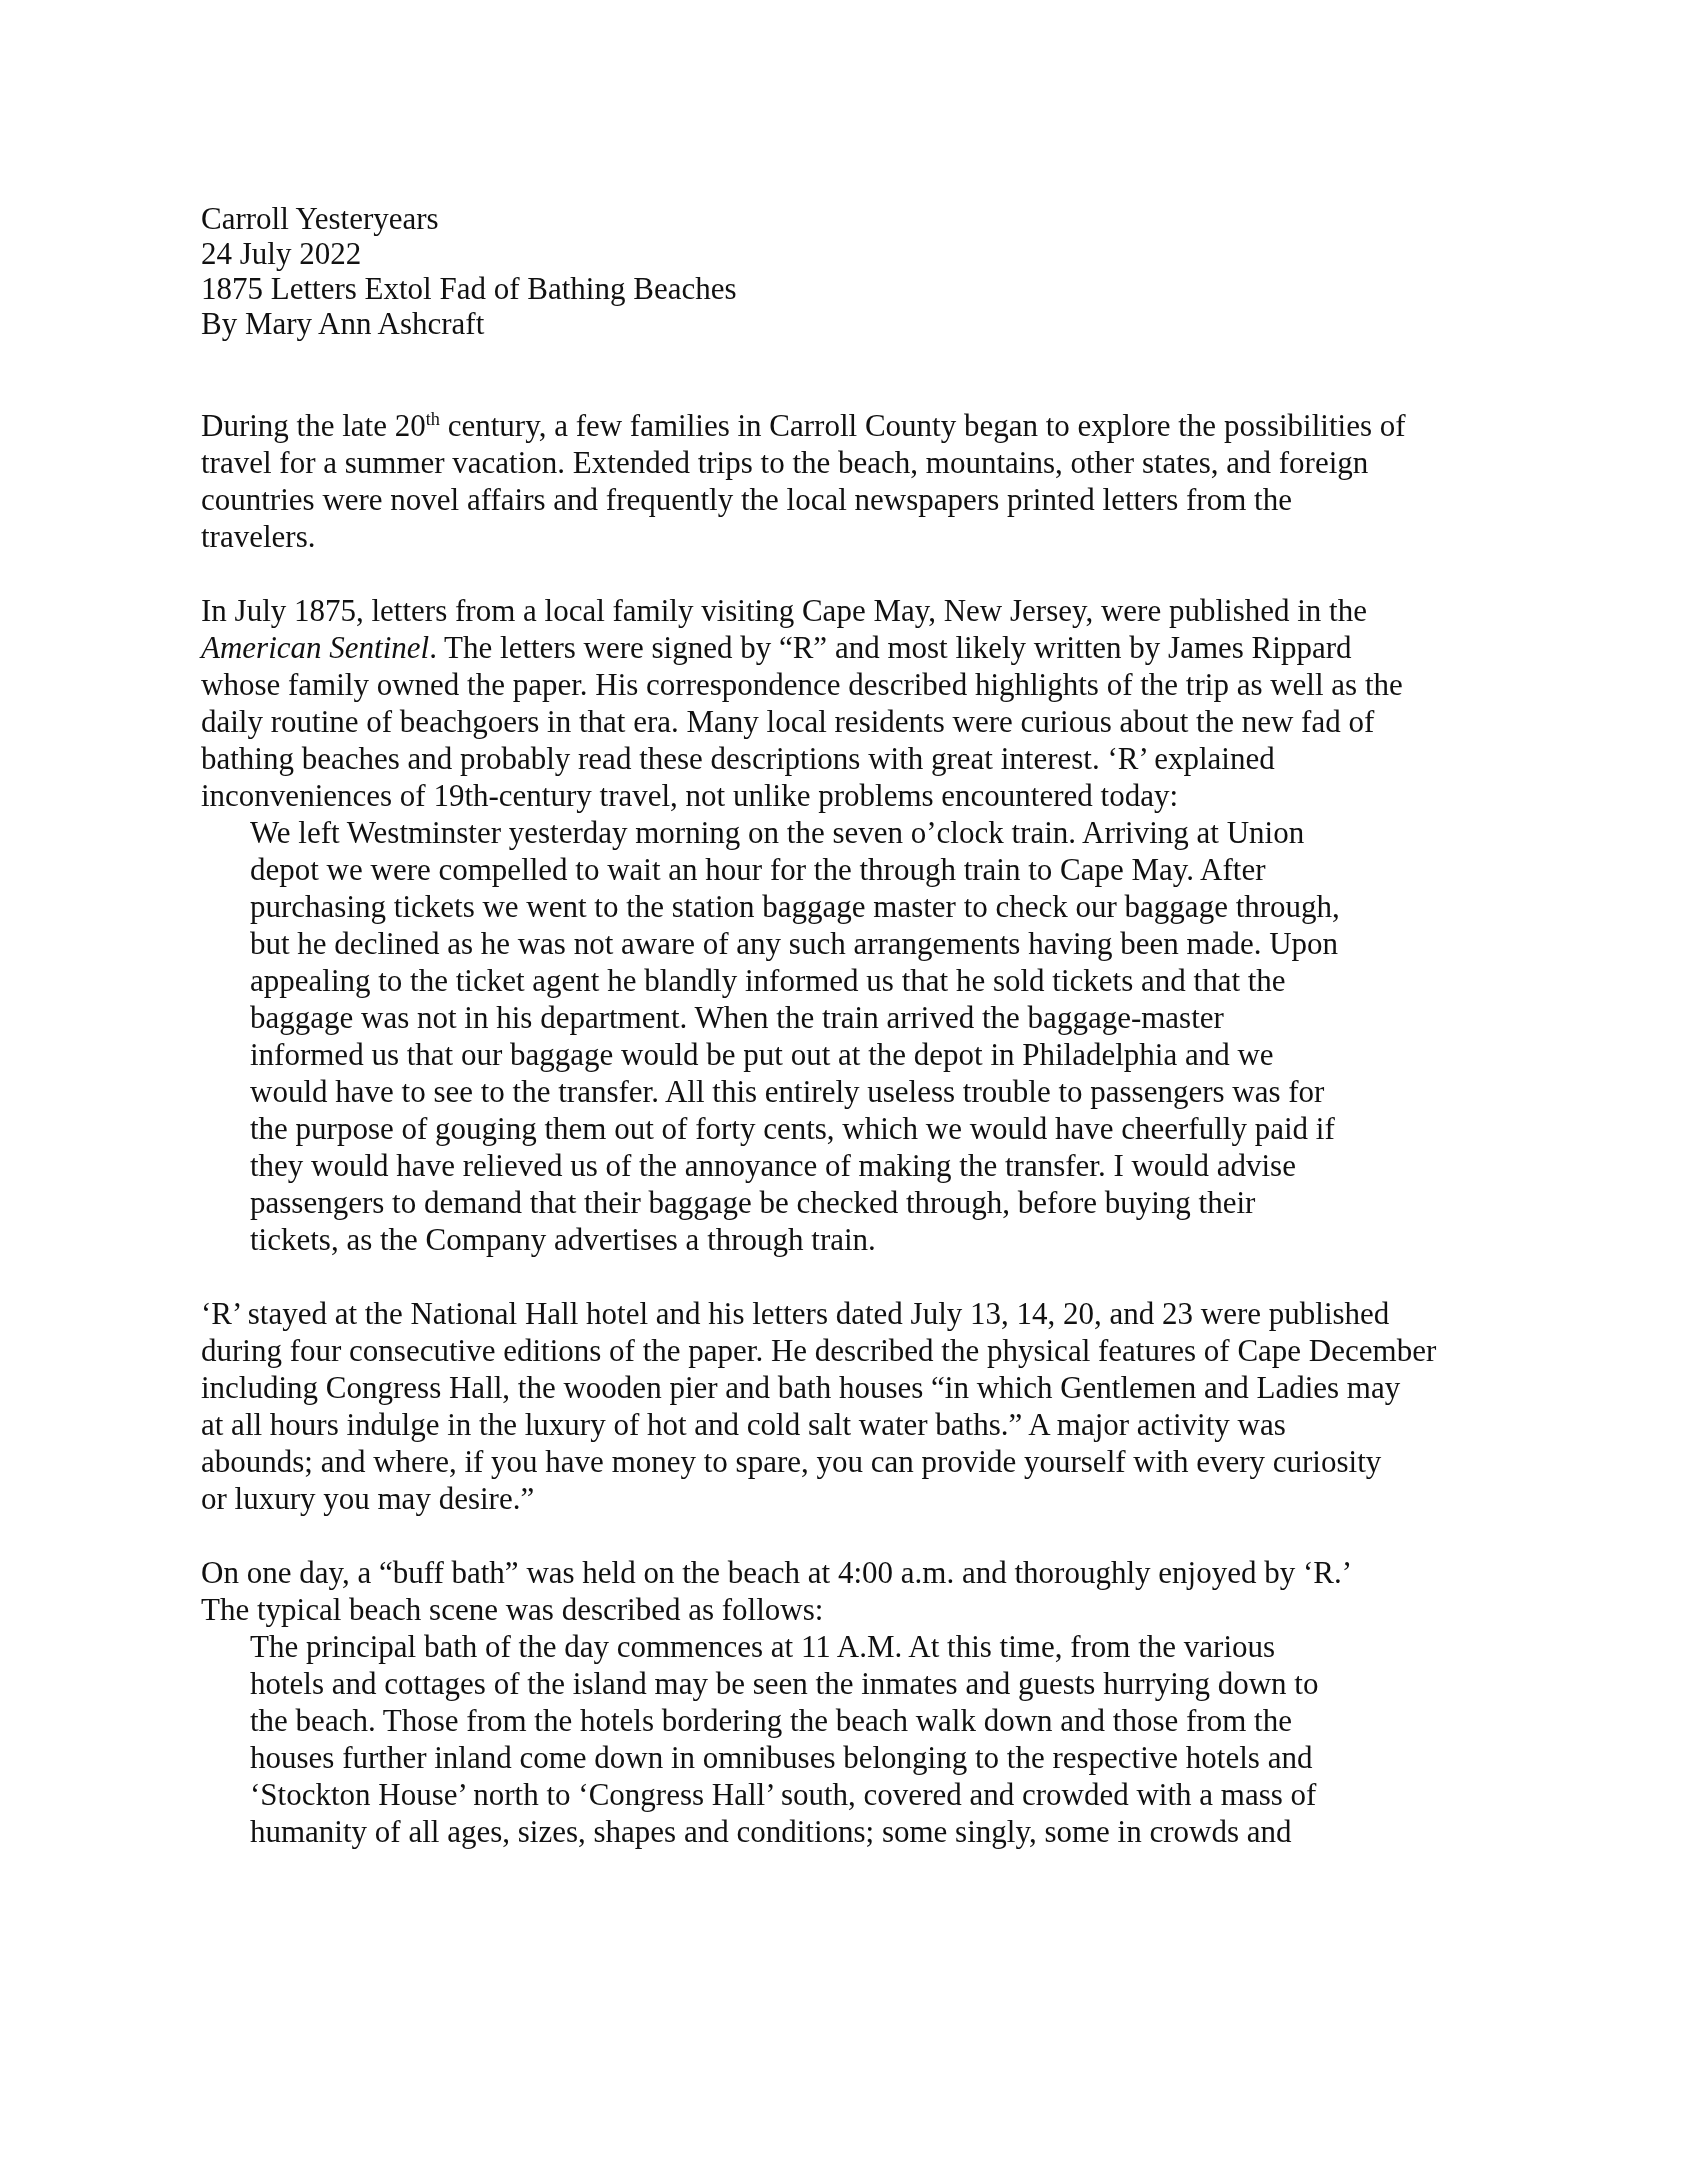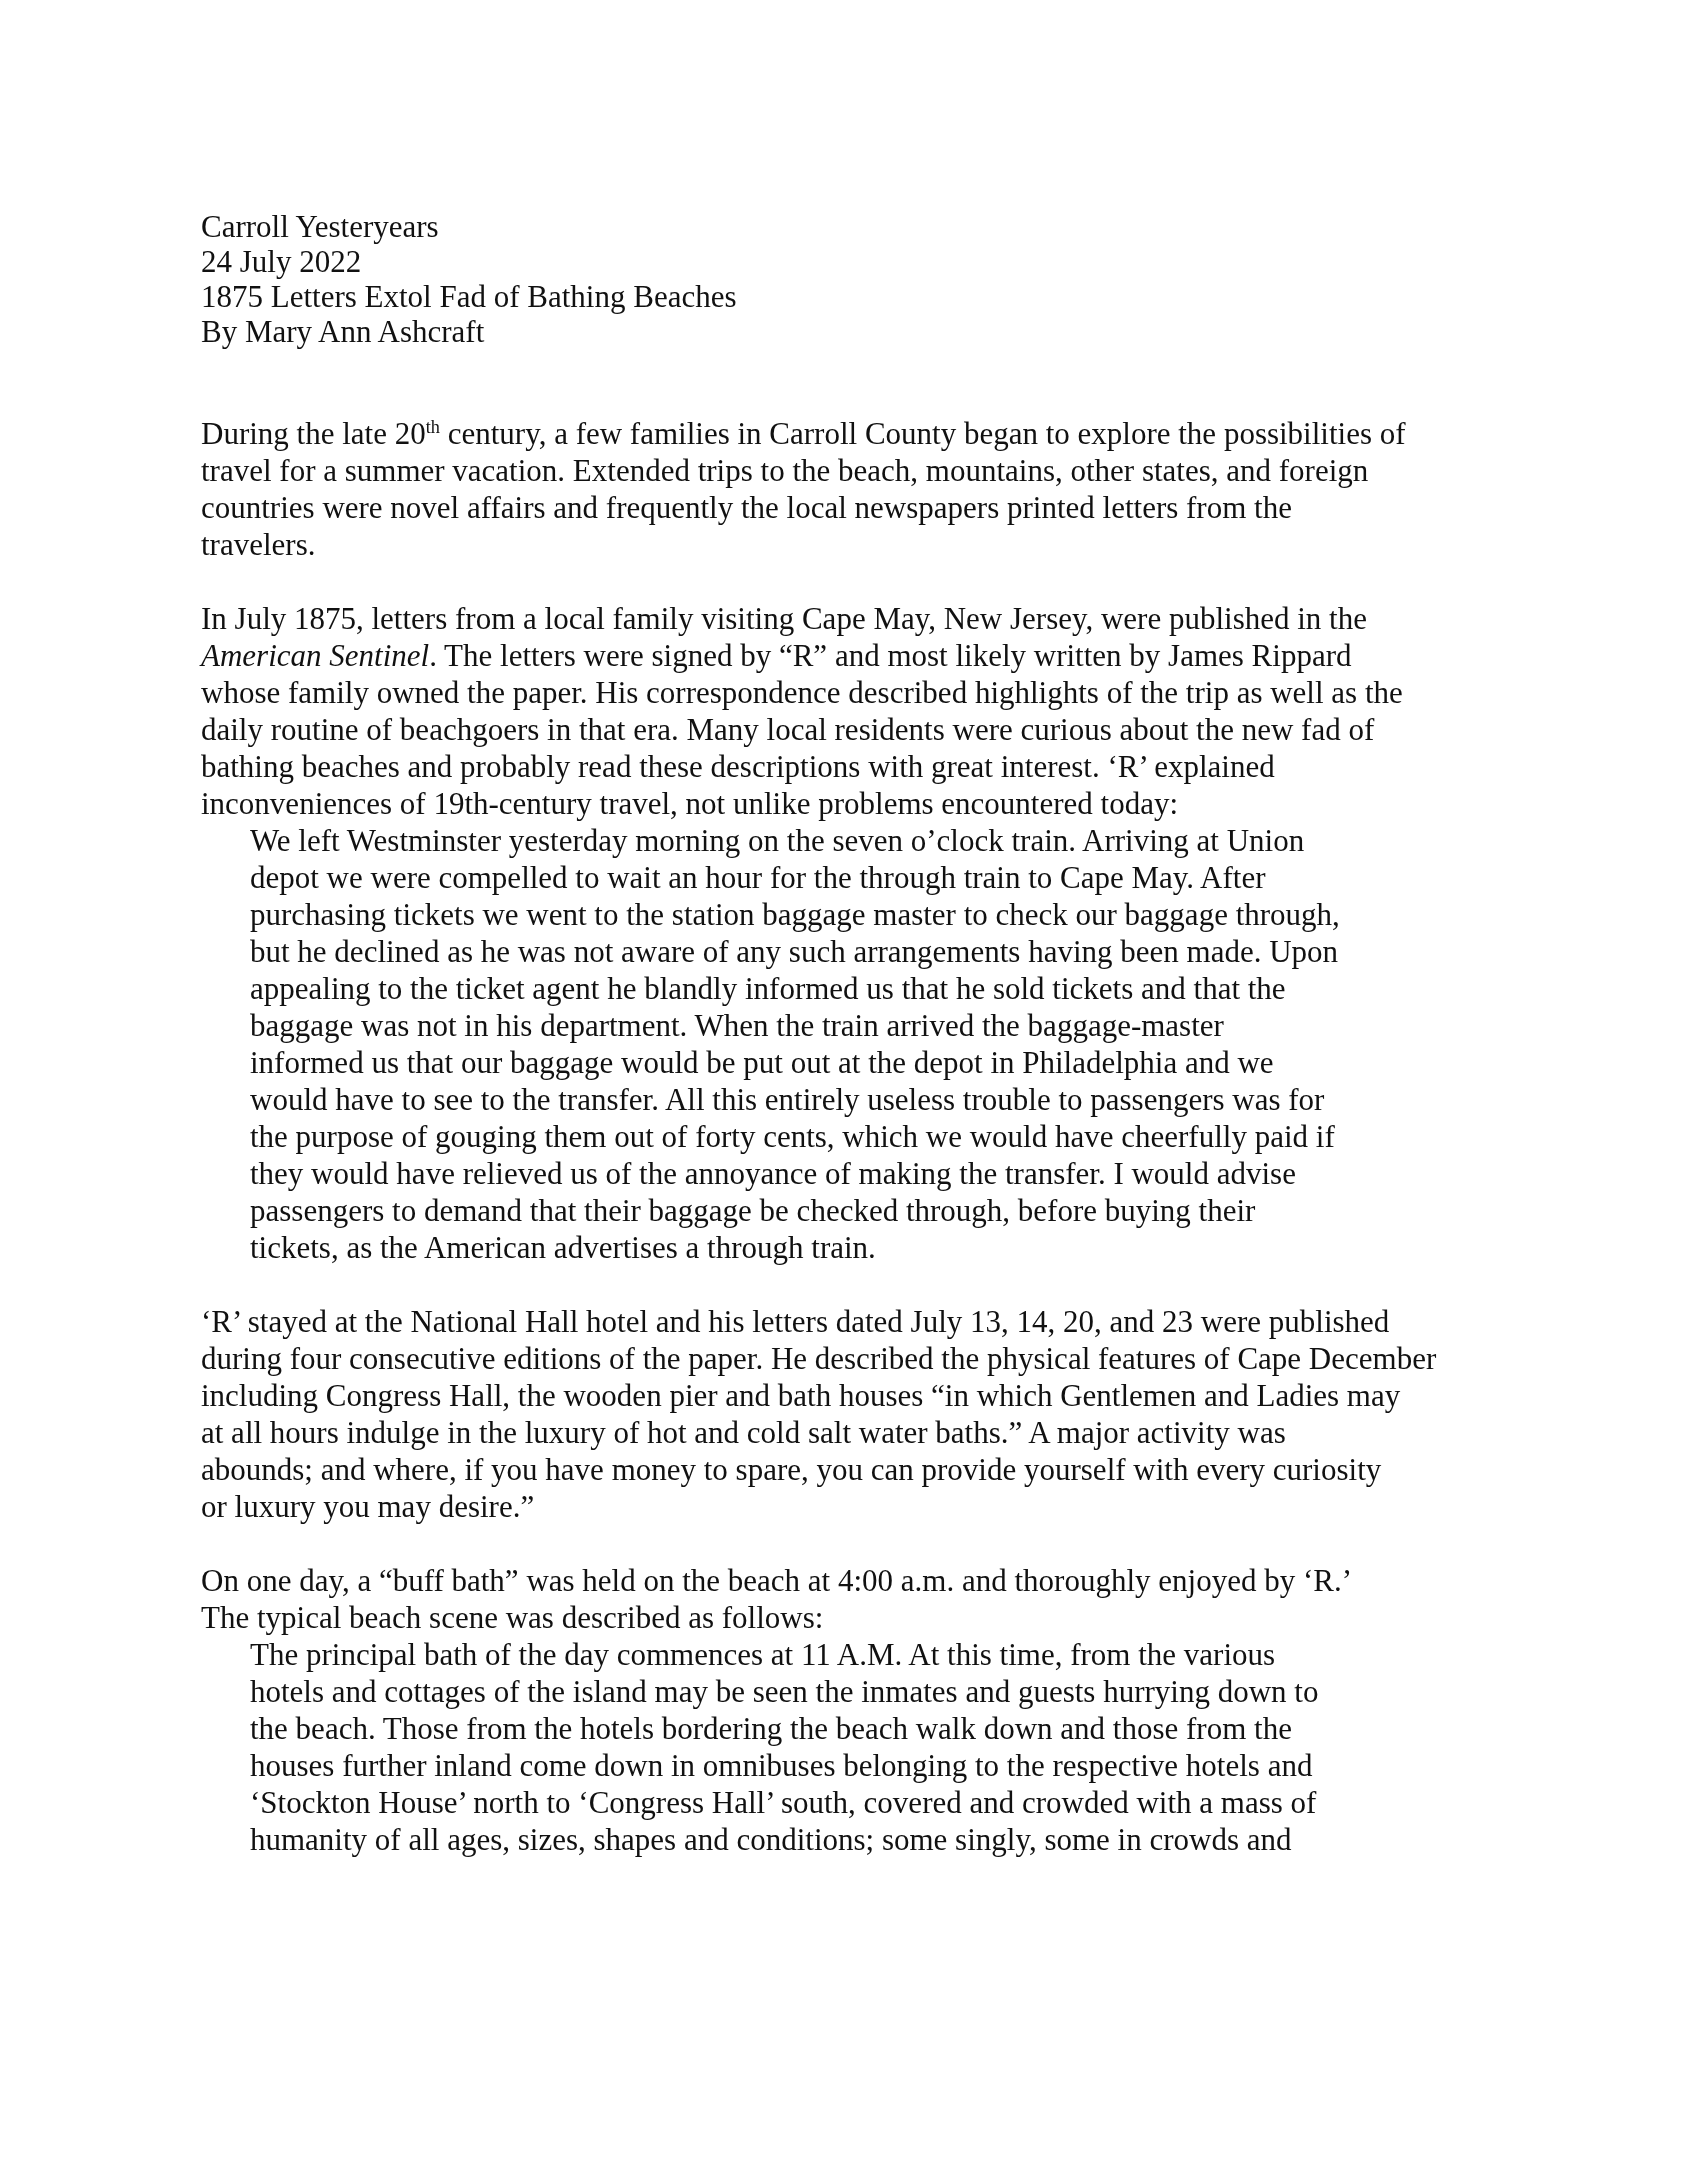--- a/index.html
+++ b/index.html
@@ -3,21 +3,21 @@
   <meta charset="utf-8">
   <style>
     html, body { margin: 0; padding: 0; background: #ffffff; }
     body {
       width: 1687px; height: 2183px; position: relative; overflow: hidden;
       font-family: "Liberation Serif", "DejaVu Serif", serif;
       color: #111111;
     }
     .page {
       position: absolute; left: 201px; top: 201px; width: 1307px;
-      font-size: 31px; line-height: 37px; margin-top: 8px;
+      font-size: 31px; line-height: 37px;
     }
     .line { white-space: nowrap; display: block; height: 37px; }
     .header .line { height: 35px; line-height: 35px; }
     .header { margin-bottom: 66px; }
     .para { margin-bottom: 37px; }
     .quote { padding-left: 49px; }
     .quote .line { margin-left: 0; }
     sup { font-size: 18.3px; line-height: 0; vertical-align: 11.2px; }
     em { }
   </style>
@@ -52,21 +52,21 @@
       <span class="line">depot we were compelled to wait an hour for the through train to Cape May. After</span>
       <span class="line">purchasing tickets we went to the station baggage master to check our baggage through,</span>
       <span class="line">but he declined as he was not aware of any such arrangements having been made. Upon</span>
       <span class="line">appealing to the ticket agent he blandly informed us that he sold tickets and that the</span>
       <span class="line">baggage was not in his department. When the train arrived the baggage-master</span>
       <span class="line">informed us that our baggage would be put out at the depot in Philadelphia and we</span>
       <span class="line">would have to see to the transfer. All this entirely useless trouble to passengers was for</span>
       <span class="line">the purpose of gouging them out of forty cents, which we would have cheerfully paid if</span>
       <span class="line">they would have relieved us of the annoyance of making the transfer. I would advise</span>
       <span class="line">passengers to demand that their baggage be checked through, before buying their</span>
-      <span class="line">tickets, as the American advertises a through train.</span>
+      <span class="line">tickets, as the Company advertises a through train.</span>
     </div>
   </div>
 
   <div class="para">
     <span class="line">‘R’ stayed at the National Hall hotel and his letters dated July 13, 14, 20, and 23 were published</span>
     <span class="line">during four consecutive editions of the paper. He described the physical features of Cape December</span>
     <span class="line">including Congress Hall, the wooden pier and bath houses “in which Gentlemen and Ladies may</span>
     <span class="line">at all hours indulge in the luxury of hot and cold salt water baths.” A major activity was</span>
     <span class="line">abounds; and where, if you have money to spare, you can provide yourself with every curiosity</span>
     <span class="line">or luxury you may desire.”</span>

